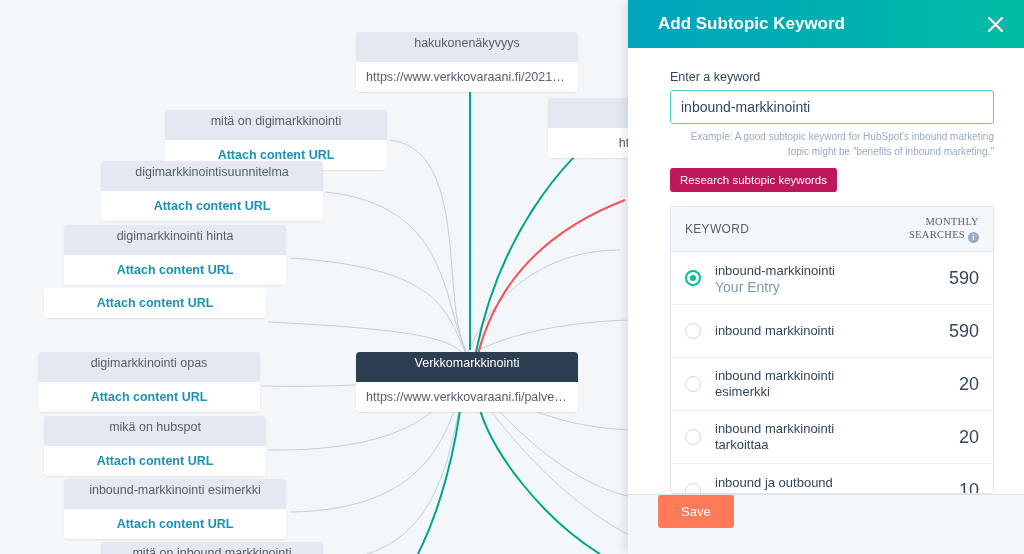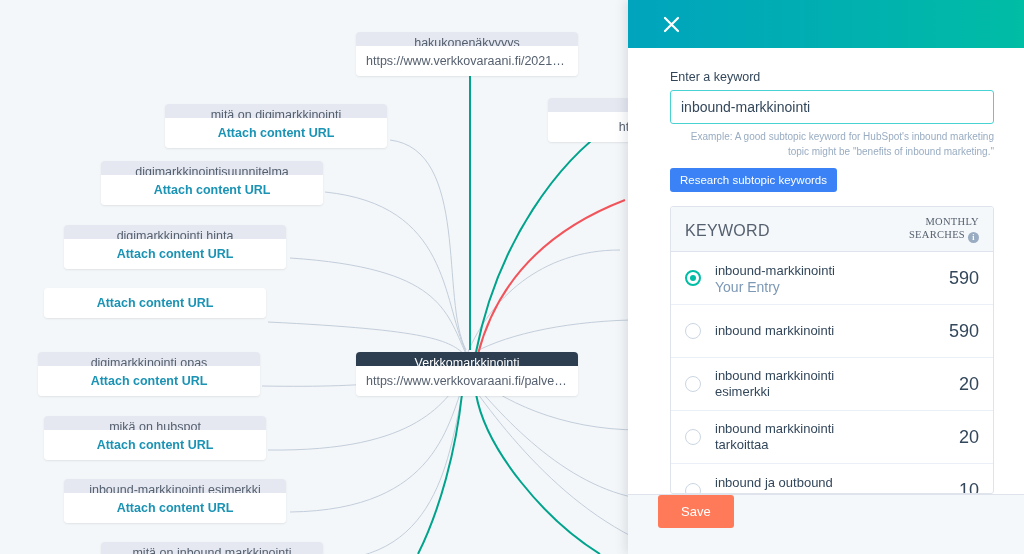--- a/index.html
+++ b/index.html
@@ -23,21 +23,21 @@
     position: absolute;
     border-radius: 4px;
     overflow: hidden;
     box-shadow: 0 1px 2px rgba(45,62,80,.10);
   }
   .node-head {
     background: #e5e8f0;
     color: #55606f;
     font-size: 12.5px;
     line-height: 22px;
-    height: 14px;
+    height: 30px;
     text-align: center;
     padding: 0 10px;
     white-space: nowrap;
     overflow: hidden;
     text-overflow: ellipsis;
   }
   .node-body {
     background: #ffffff;
     height: 30px;
     line-height: 30px;
@@ -104,21 +104,21 @@
     outline: none;
     background: #fff;
   }
   .help-text {
     font-size: 10px; color: #99acc2; line-height: 15px;
     margin-top: 5px; max-width: 338px; text-align: right;
   }
   .research-btn {
     margin-top: 9px;
     align-self: flex-start;
-    background: #3b82f6;
+    background: #be185d;
     color: #fff;
     border: none;
     border-radius: 3px;
     font-size: 11.5px;
     padding: 6px 10px;
     cursor: pointer;
     font-family: "Liberation Sans", sans-serif;
     text-align: center;
   }
 
@@ -134,21 +134,21 @@
   }
   .results-head {
     display: flex; align-items: flex-start;
     background: #f5f8fa;
     border-bottom: 1px solid #dfe3eb;
     padding: 8px 14px 8px 14px;
     flex: none;
   }
   .col-keyword {
     flex: 1;
-    font-size: 16px; letter-spacing: .3px;
+    font-size: 12px; letter-spacing: .3px;
     color: #55606f;
     padding-top: 7px;
   }
   .col-searches {
     width: 92px;
     text-align: right;
     font-size: 10.5px; letter-spacing: .3px;
     color: #55606f;
     line-height: 13px;
     font-family: Liberation Serif, serif;
@@ -245,21 +245,21 @@
     <div class="node" style="left:356px; top:32px; width:222px;">
       <div class="node-head">hakukonenäkyvyys</div>
       <div class="node-body url">https://www.verkkovaraani.fi/2021/01/1...</div>
     </div>
 
     <div class="node" style="left:548px; top:98px; width:222px;">
       <div class="node-head">go</div>
       <div class="node-body url">https://www.ve</div>
     </div>
 
-    <div class="node" style="left:165px; top:104px; width:222px;">
+    <div class="node" style="left:165px; top:110px; width:222px;">
       <div class="node-head">mitä on digimarkkinointi</div>
       <div class="node-body link">Attach content URL</div>
     </div>
 
     <div class="node" style="left:101px; top:161px; width:222px;">
       <div class="node-head">digimarkkinointisuunnitelma</div>
       <div class="node-body link">Attach content URL</div>
     </div>
 
     <div class="node" style="left:64px; top:225px; width:222px;">
@@ -293,20 +293,21 @@
 
     <div class="node center" style="left:356px; top:352px; width:222px;">
       <div class="node-head">Verkkomarkkinointi</div>
       <div class="node-body url">https://www.verkkovaraani.fi/palvelut/v...</div>
     </div>
   </div>
 
   <div class="modal">
 
     <div class="modal-header">
+      <div class="modal-title">Add Subtopic Keyword</div>
       <div class="close-btn">
         <svg width="17" height="17" viewBox="0 0 17 17">
           <path d="M2 2 L15 15 M15 2 L2 15" stroke="#ffffff" stroke-width="2.2" stroke-linecap="round"></path>
         </svg>
       </div>
     </div>
 
     <div class="modal-body">
       <div class="field-label">Enter a keyword</div>
       <input class="kw-input" type="text" value="inbound-markkinointi" style="">

